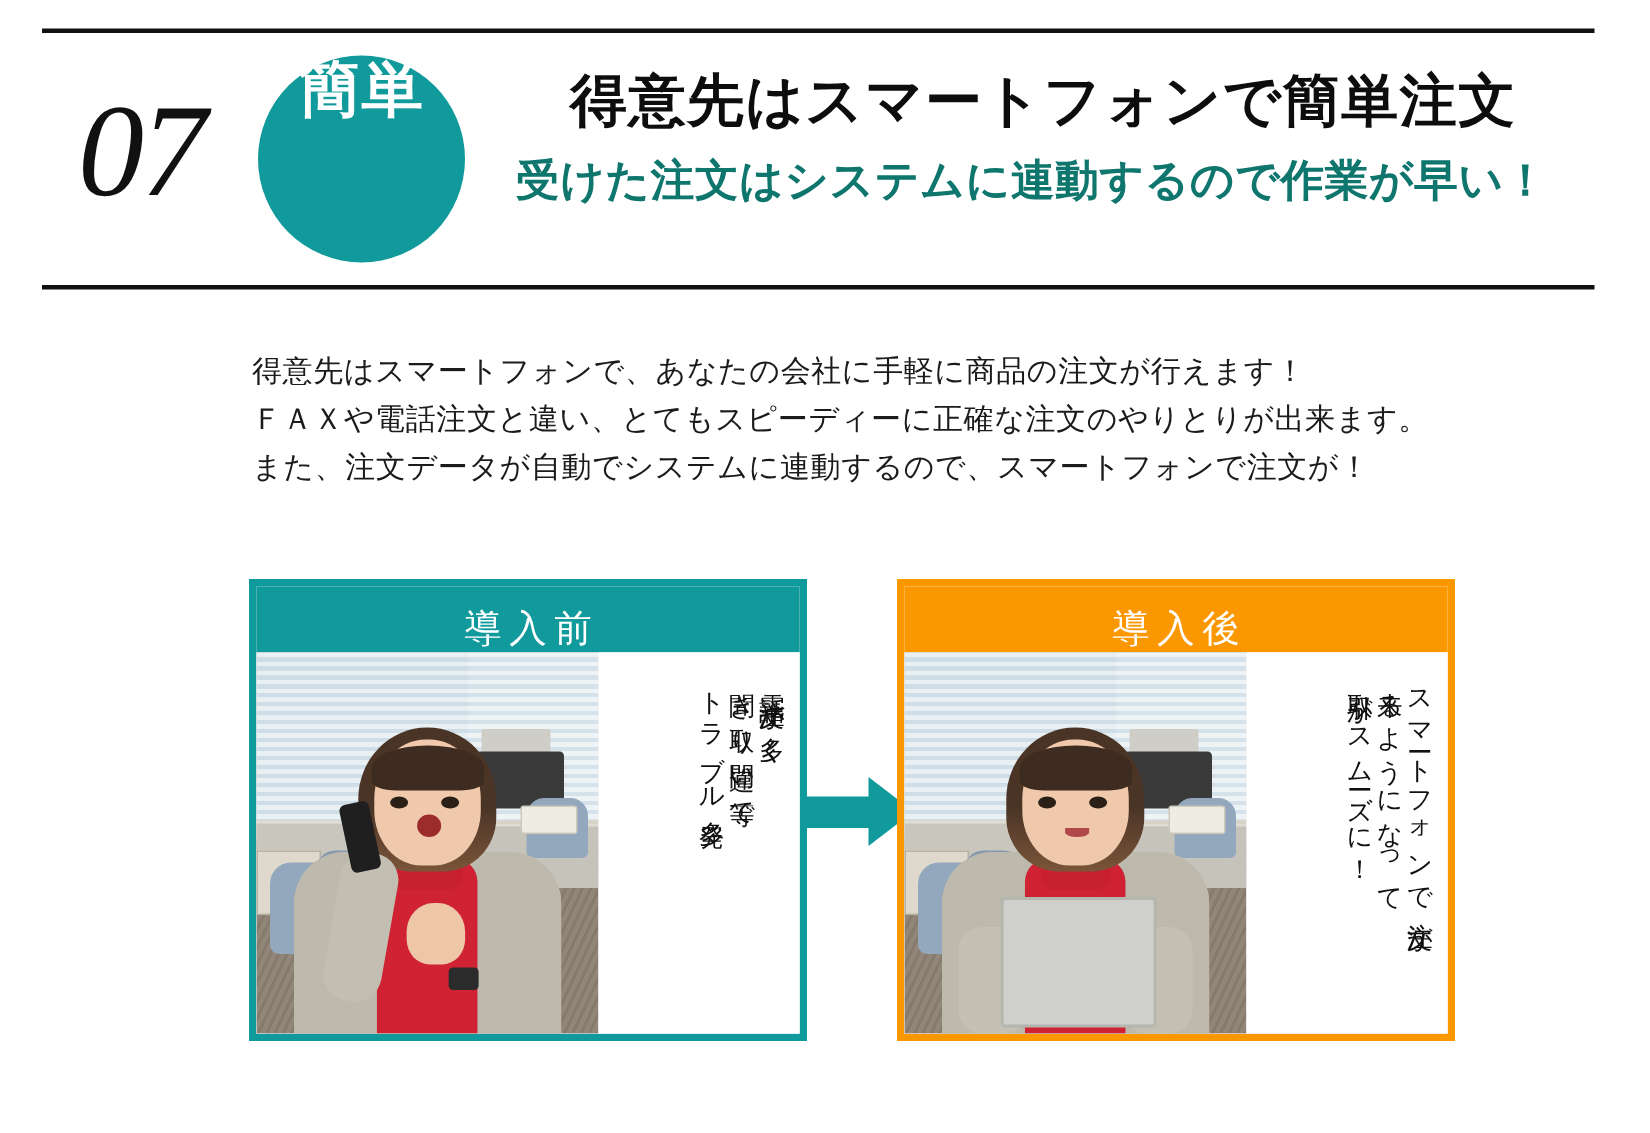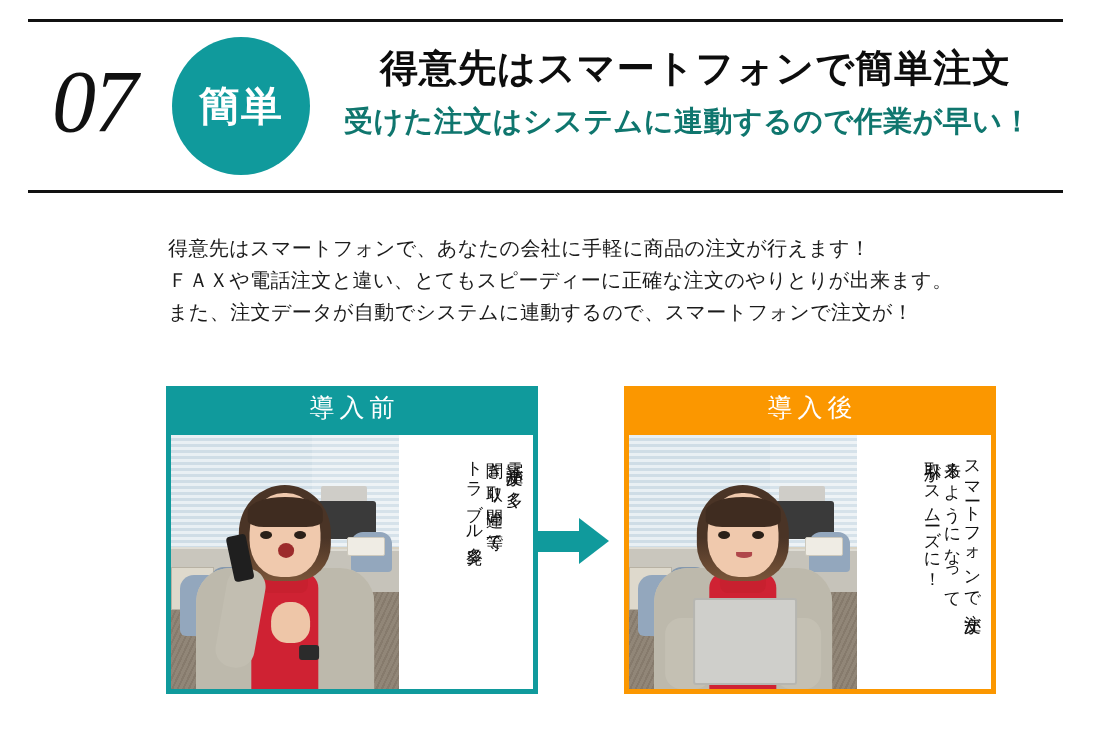--- a/index.html
+++ b/index.html
@@ -53,21 +53,21 @@
     position: absolute;
     left: 172px;
     top: 7px;
     width: 138px;
     height: 138px;
     border-radius: 50%;
     background: #109a9c;
     display: flex;
     flex-direction: column;
     align-items: center;
-    justify-content: center;
+    justify-content: flex-start;
     box-sizing: border-box;
   }
   .badge-line {
     color: #ffffff;
     font-weight: 700;
     font-size: 41px;
     line-height: 1.08;
     letter-spacing: 1px;
     white-space: nowrap;
   }
@@ -126,26 +126,26 @@
   .panel {
     position: absolute;
     top: 0;
     width: 372px;
     height: 308px;
     box-sizing: border-box;
     border: 5px solid #109a9c;
     background: #ffffff;
   }
   .panel-before { left: 166px; border-color: #109a9c; }
-  .panel-after  { left: 624px; border-color: #fb9700; }
+  .panel-after  { left: 598px; border-color: #fb9700; }
 
   .panel-header {
     height: 44px;
     display: flex;
-    align-items: flex-start;
+    align-items: flex-end;
     justify-content: center;
     background: #109a9c;
   }
   .panel-after .panel-header { background: #fb9700; }
   .panel-header-label {
     color: #ffffff;
     font-size: 25px;
     font-weight: 400;
     letter-spacing: 5px;
     text-indent: 5px;

